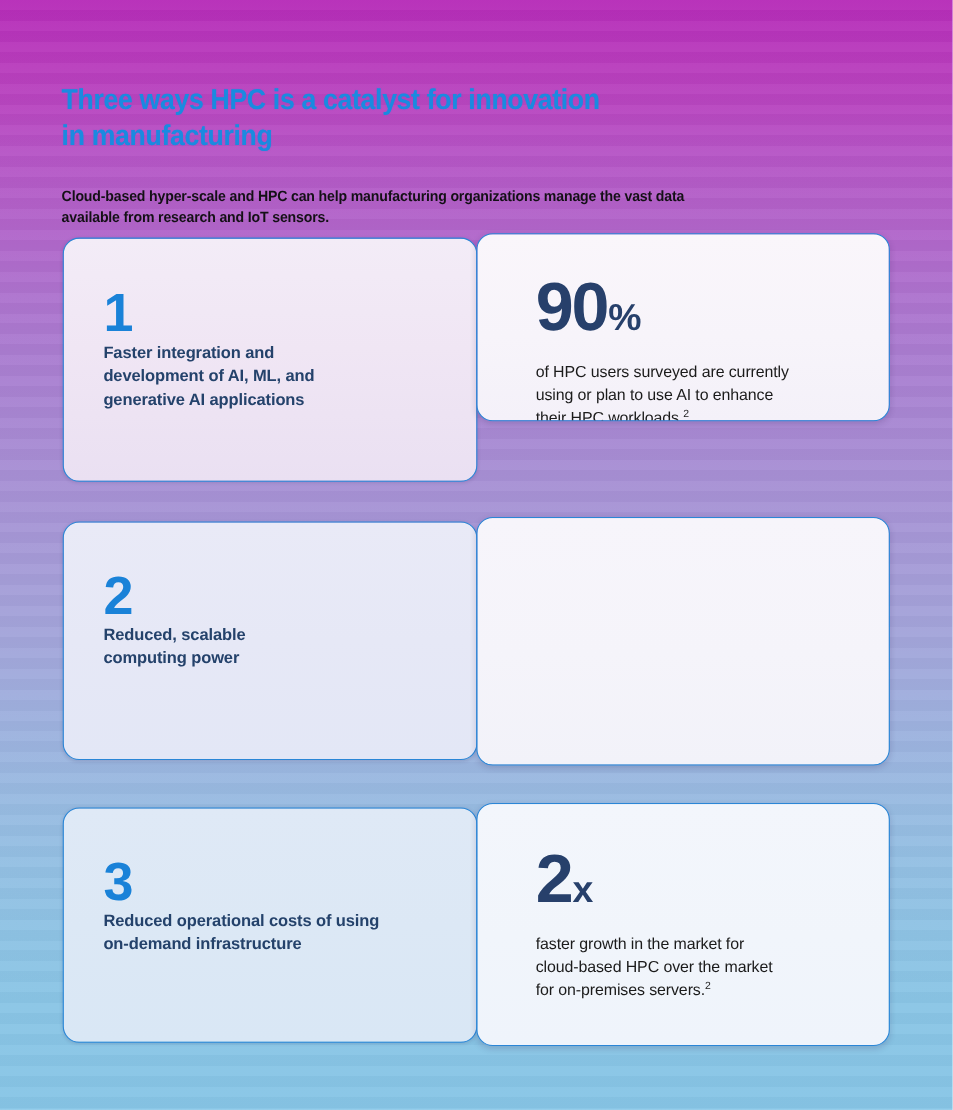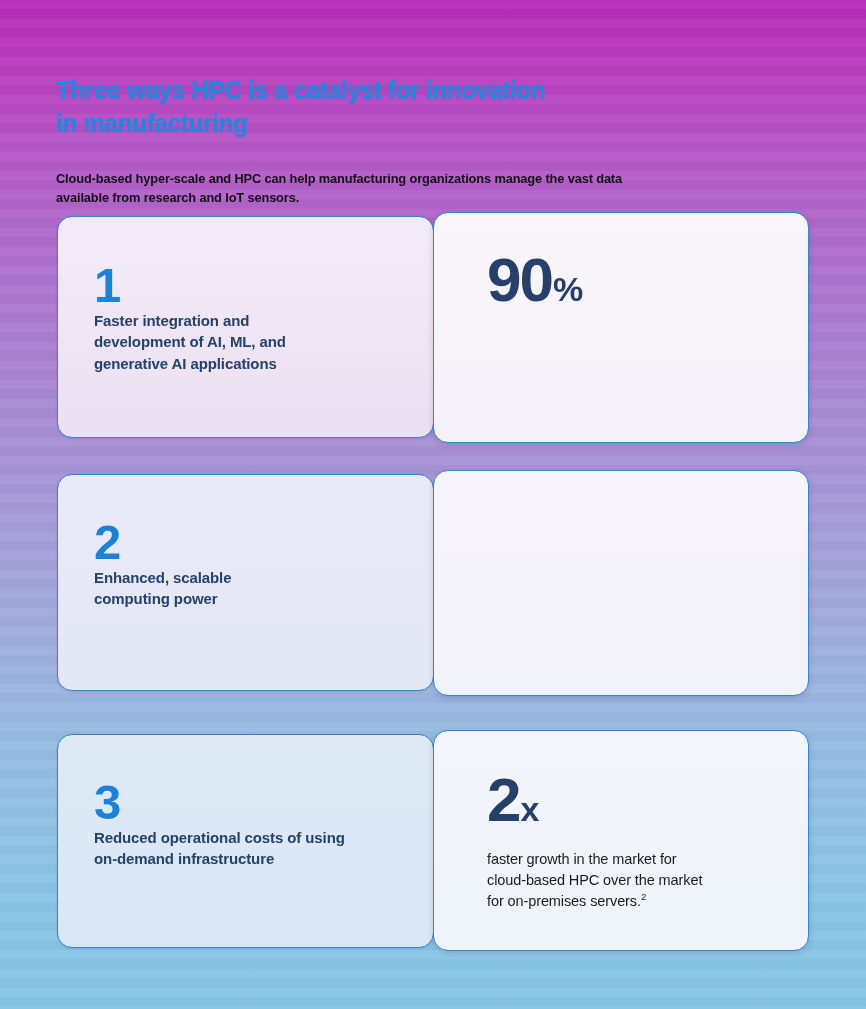--- a/index.html
+++ b/index.html
@@ -106,21 +106,21 @@
 
   .right-card {
     position:absolute;
     right:57px;
     width:376px;
     border:1.8px solid #2b86d6;
     border-radius:15px;
     overflow:hidden;
     box-shadow:0 2px 6px rgba(40,20,70,0.17);
   }
-  .group-1 .right-card { top:0px; height:231px;
+  .group-1 .right-card { top:0px; height:171px;
     background:linear-gradient(180deg,#faf6fb 0%,#f7f4fa 55%,#f4f1f9 100%); }
   .group-2 .right-card { top:0px; height:226px;
     background:linear-gradient(180deg,#f7f5fb 0%,#f5f4fa 55%,#f2f2f9 100%); }
   .group-3 .right-card { top:0px; height:221px;
     background:linear-gradient(180deg,#f3f6fc 0%,#f1f5fb 55%,#eff4fb 100%); }
 
   
   .num {
     color:#1a82d8;
     font-weight:bold;
@@ -192,29 +192,32 @@
 development of AI, ML, and
 generative AI applications</div>
       </div>
     </div>
     <div class="right-card">
       <div class="right-inner">
         <div class="stat">
           <span class="big">90</span>
           <span class="unit">%</span>
         </div>
+        <div class="stat-desc"><span>of HPC users surveyed are currently
+using or plan to use AI to enhance
+their HPC workloads.</span><sup>2</sup></div>
       </div>
     </div>
   </div>
 
   <div class="group group-2">
     <div class="left-card">
       <div class="left-inner">
         <div class="num">2</div>
-        <div class="left-head">Enhanced, scalable
+        <div class="left-head">Reduced, scalable
 computing power</div>
       </div>
     </div>
     <div class="right-card">
       <div class="right-inner">
       </div>
     </div>
   </div>
 
   <div class="group group-3">

